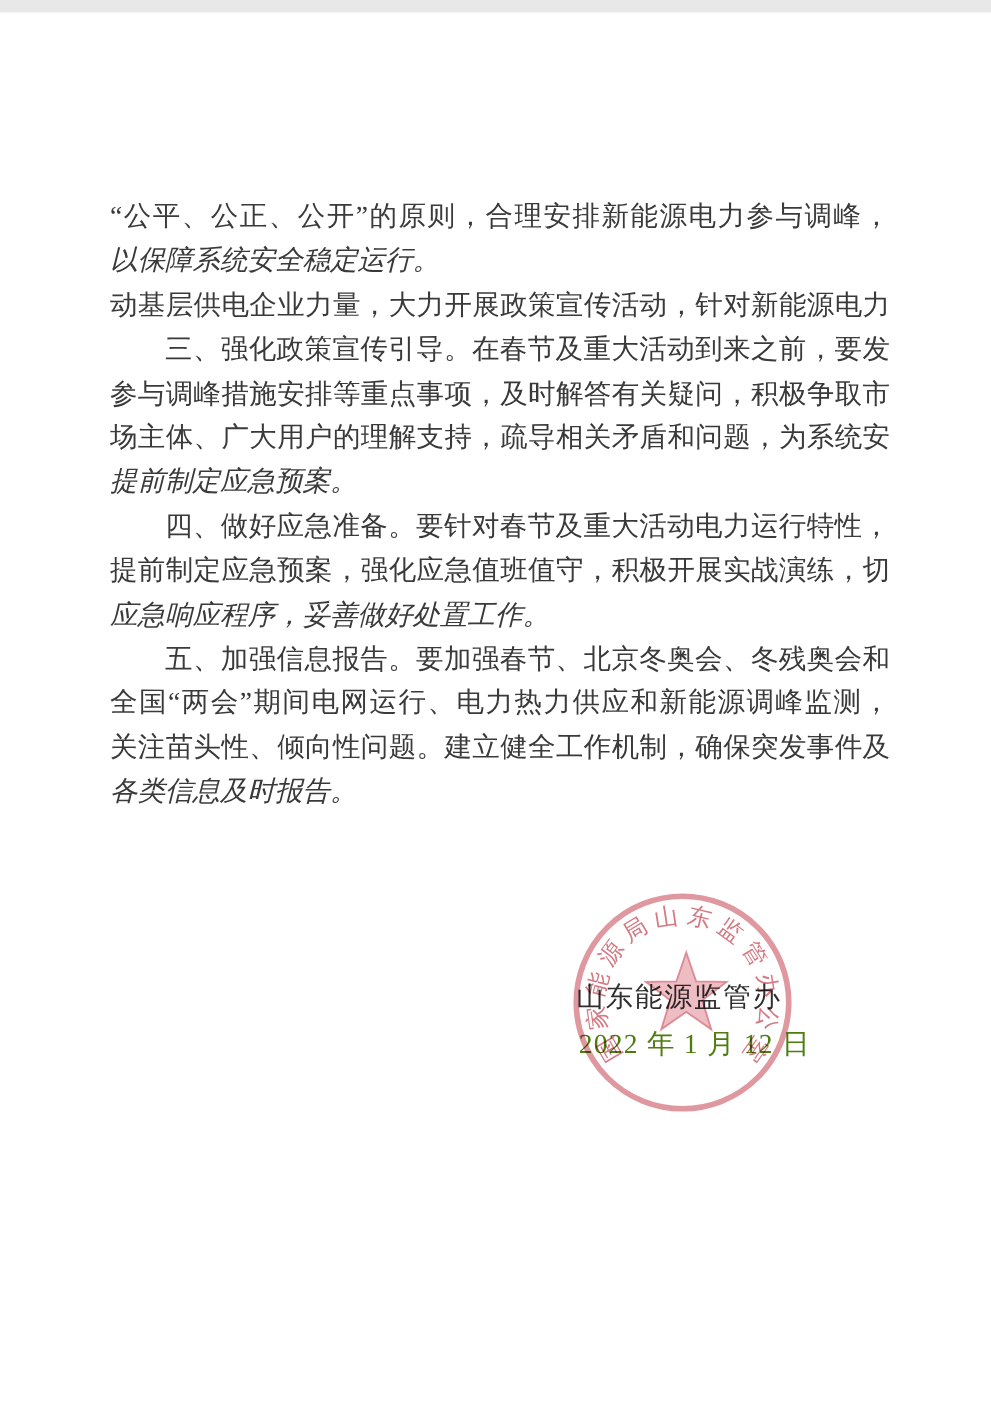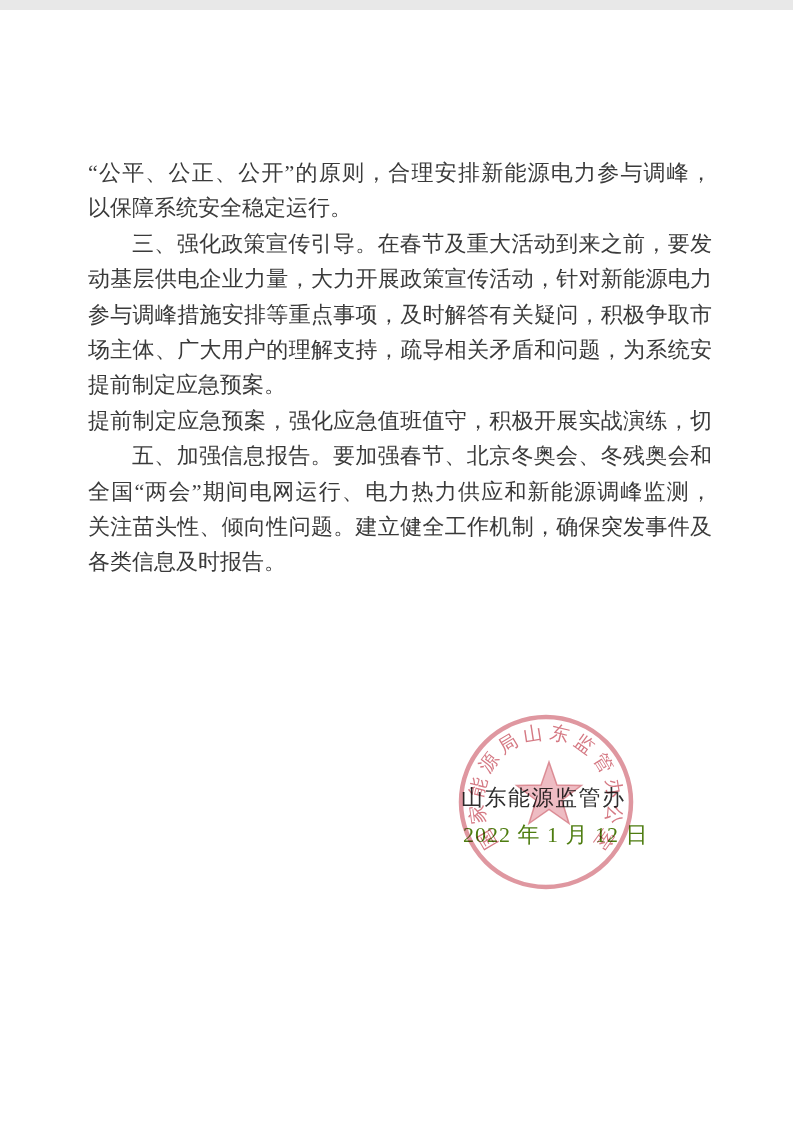--- a/index.html
+++ b/index.html
@@ -21,21 +21,21 @@
     line-height: 35.4px;
     color: #3a3a3a;
     letter-spacing: 0;
   }
   .line {
     text-align: justify;
     text-align-last: justify;
     height: 35.4px;
     overflow: visible;
   }
-  .line.short { text-align-last: left; }
+  .line.short { text-align-last: left; font-style: italic; }
   .line.indent { text-indent: 44px; }
   .sig-org {
     position: absolute;
     left: 461px;
     top: 773px;
     font-size: 22px;
     letter-spacing: 1.5px;
     color: #2f2f2f;
   }
   .sig-date {
@@ -64,26 +64,28 @@
   }
 </style>
 </head>
 <body>
 
 <div class="page">
 
   <div class="doc-body">
     <div class="line">“公平、公正、公开”的原则，合理安排新能源电力参与调峰，</div>
     <div class="line short">以保障系统安全稳定运行。</div>
+    <div class="line">动基层供电企业力量，大力开展政策宣传活动，针对新能源电力</div>
     <div class="line indent">三、强化政策宣传引导。在春节及重大活动到来之前，要发</div>
-    <div class="line">动基层供电企业力量，大力开展政策宣传活动，针对新能源电力</div>
     <div class="line">参与调峰措施安排等重点事项，及时解答有关疑问，积极争取市</div>
     <div class="line">场主体、广大用户的理解支持，疏导相关矛盾和问题，为系统安</div>
     <div class="line short">提前制定应急预案。</div>
+    <div class="line indent">四、做好应急准备。要针对春节及重大活动电力运行特性，</div>
     <div class="line">提前制定应急预案，强化应急值班值守，积极开展实战演练，切</div>
+    <div class="line short">应急响应程序，妥善做好处置工作。</div>
     <div class="line indent">五、加强信息报告。要加强春节、北京冬奥会、冬残奥会和</div>
     <div class="line">全国“两会”期间电网运行、电力热力供应和新能源调峰监测，</div>
     <div class="line">关注苗头性、倾向性问题。建立健全工作机制，确保突发事件及</div>
     <div class="line short">各类信息及时报告。</div>
   </div>
 
   <div class="sig-org">山东能源监管办</div>
   <div class="sig-date">2022 年 1 月 12 日</div>
 
   <svg class="seal" viewBox="0 0 184 184">

